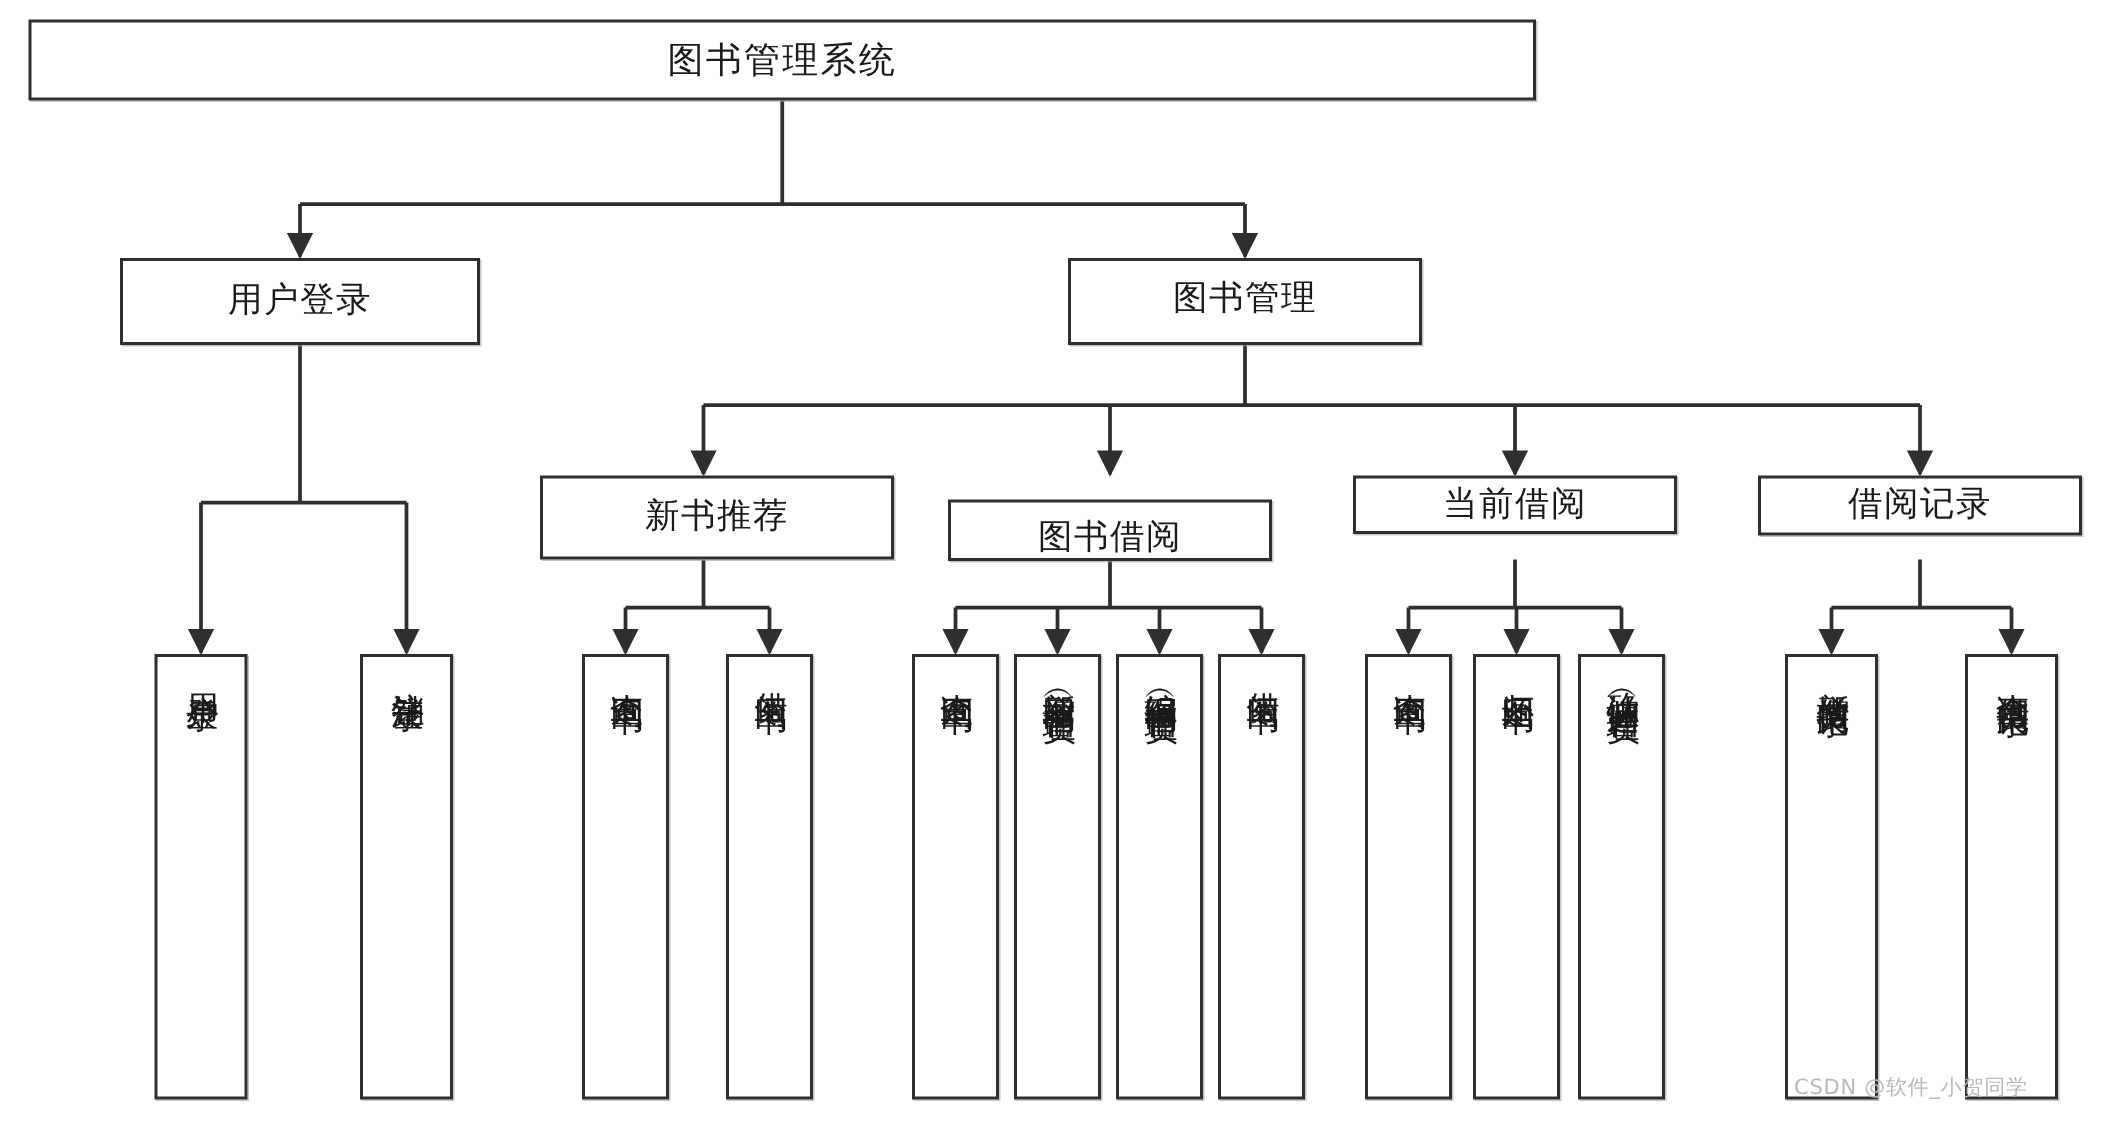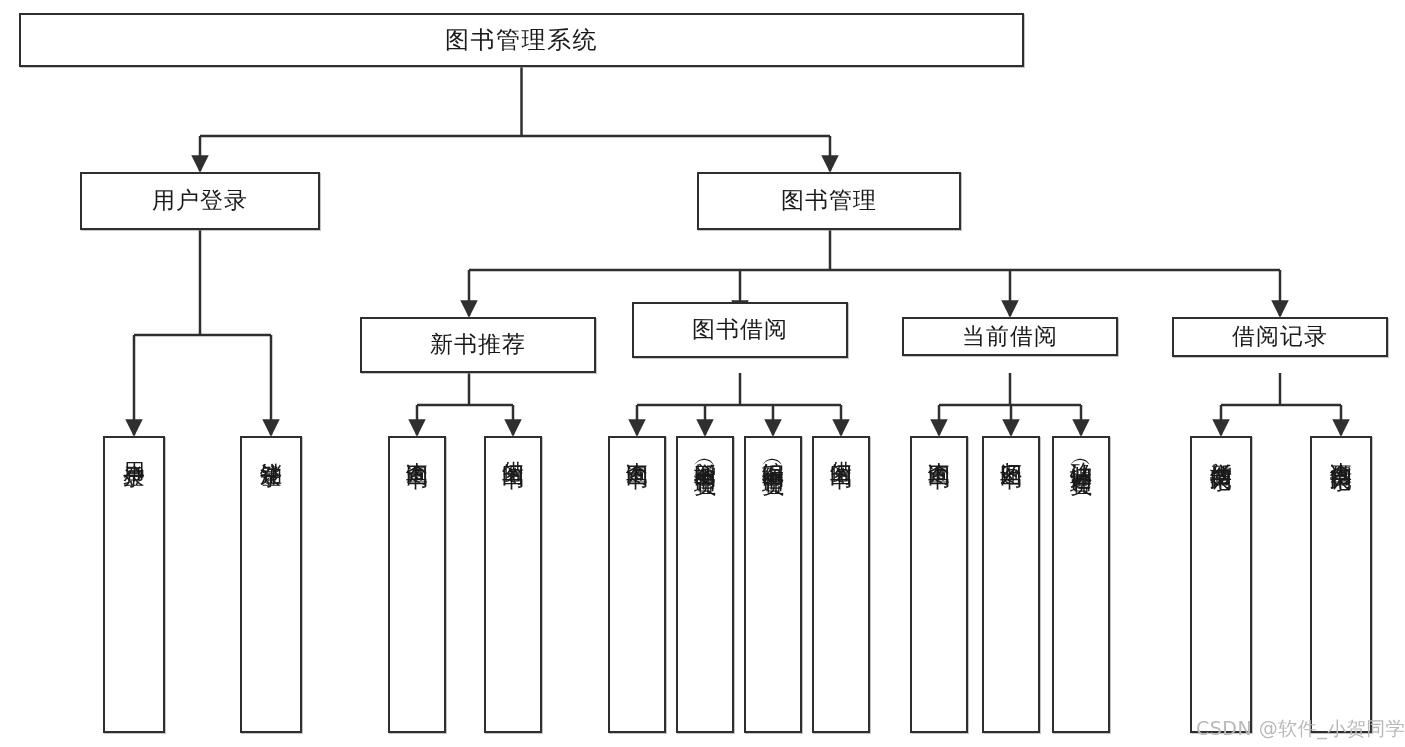--- a/index.html
+++ b/index.html
@@ -60,21 +60,21 @@
     writing-mode: vertical-rl;
     text-orientation: upright;
     font-size: 22px;
     letter-spacing: 2px;
     line-height: 1;
     white-space: nowrap;
   }
   .watermark {
     position: absolute;
     color: #b9b9b9;
-    font-size: 19px;
+    font-size: 14px;
     letter-spacing: 0.5px;
     white-space: nowrap;
     user-select: none;
   }
 </style>
 </head>
 <body>
 
 <div id="canvas">
 
@@ -121,27 +121,27 @@
       </g>
   </svg>
 
   <div id="nodes">
       <div class="node horiz root" style="left: 19px; top: 13px; width: 1005px; height: 54px;">
         <span class="label">图书管理系统</span>
       </div>
       <div class="node horiz" style="left: 80px; top: 172px; width: 240px; height: 58px;">
         <span class="label">用户登录</span>
       </div>
-      <div class="node horiz" style="left: 697px; top: 172px; width: 264px; height: 58px;">
+      <div class="node horiz" style="left: 712px; top: 172px; width: 236px; height: 58px; font-family: Liberation Mono, monospace;">
         <span class="label">图书管理</span>
       </div>
       <div class="node horiz" style="left: 360px; top: 317px; width: 236px; height: 56px;">
         <span class="label">新书推荐</span>
       </div>
-      <div class="node horiz" style="left: 632px; top: 302px; width: 216px; height: 56px;">
+      <div class="node horiz" style="left: 632px; top: 333px; width: 216px; height: 41px; align-items: flex-end;">
         <span class="label">图书借阅</span>
       </div>
       <div class="node horiz" style="left: 902px; top: 317px; width: 216px; height: 39px;">
         <span class="label">当前借阅</span>
       </div>
       <div class="node horiz" style="left: 1172px; top: 317px; width: 216px; height: 40px;">
         <span class="label">借阅记录</span>
       </div>
       <div class="node vert" style="left: 103px; top: 436px; width: 62px; height: 297px;">
         <span class="label">用户登录</span>

